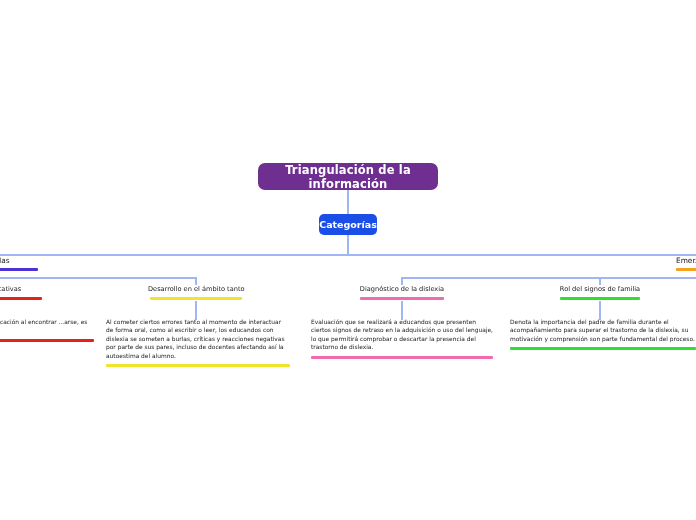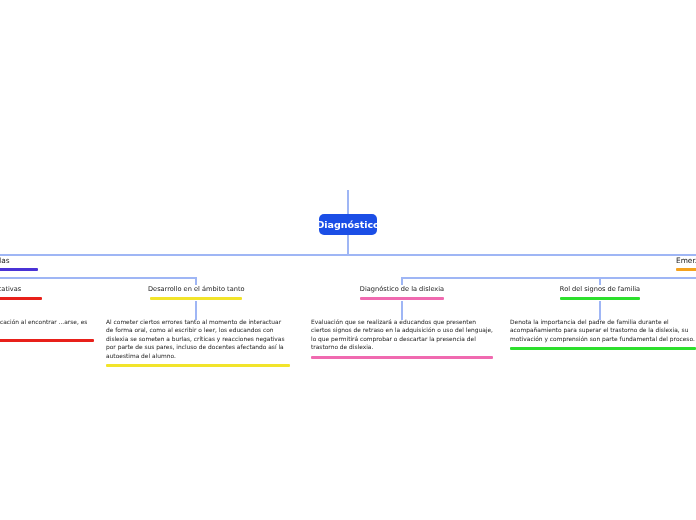--- a/index.html
+++ b/index.html
@@ -125,25 +125,28 @@
     height: 3px;
     margin-top: 4px;
     border-radius: 1px;
   }
 </style>
 </head>
 <body>
 
 <div id="canvas">
 
+  <div class="root-node" style="left:258px; top:163px; width:180px; height:27px;">
+    <span>Triangulación de la información</span>
+  </div>
 
   <div class="vline" style="left:347px; top:190px; width:2px; height:24px;"></div>
 
   <div class="cat-node" style="left:319px; top:214px; width:58px; height:21px;">
-    <span>Diagnóstico</span>
+    <span>Categorías</span>
   </div>
 
   <div class="vline" style="left:347px; top:235px; width:2px; height:20px;"></div>
 
   <div class="hline" style="left:0px; top:254px; width:696px; height:2px;"></div>
 
   <div class="cat-label" style="left:-24px; top:256px; width:62px;">
     <span class="cat-text">...tecidas</span>
     <span class="cat-rule" style="background:#4a32d6; width:62px;"></span>
   </div>

